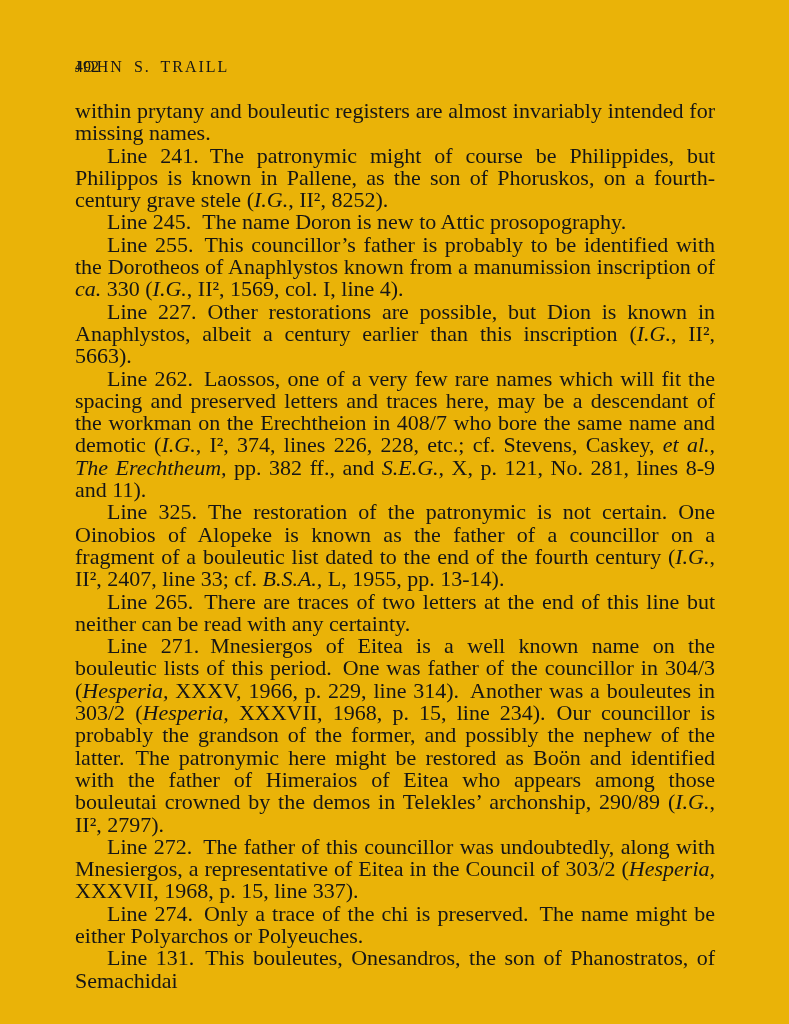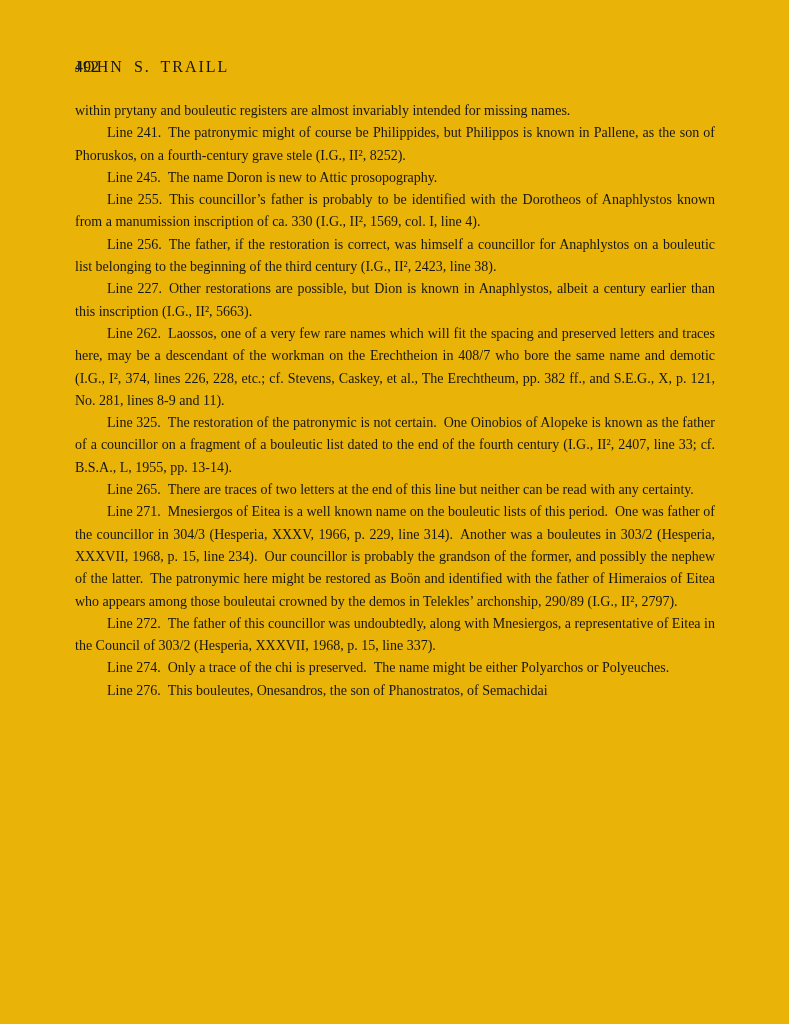--- a/index.html
+++ b/index.html
@@ -32,50 +32,50 @@
     left: 0;
     top: 0;
   }
   .running-head {
     display: block;
     text-align: left;
     letter-spacing: 2px;
     word-spacing: 4px;
   }
   .body-text {
-    font-size: 14px;
+    font-size: 22px;
     line-height: 22.3px;
     text-align: justify;
   }
   .body-text p {
     margin: 0;
     text-indent: 32px;
   }
   .body-text p.no-indent {
     text-indent: 0;
   }
   .italic {
+    font-style: italic;
   }
 </style>
 </head>
 <body>
 
 <div class="page">
   <div class="header">
     <span class="page-number">492</span>
     <span class="running-head">JOHN S. TRAILL</span>
   </div>
   <div class="body-text">
       <p class="no-indent"><span>within prytany and bouleutic registers are almost invariably intended for missing names.</span></p>
       <p><span>Line 241. The patronymic might of course be Philippides, but Philippos is known in Pallene, as the son of Phoruskos, on a fourth-century grave stele (</span><span class="italic">I.G.</span><span>, II², 8252).</span></p>
       <p><span>Line 245. The name Doron is new to Attic prosopography.</span></p>
       <p><span>Line 255. This councillor’s father is probably to be identified with the Dorotheos of Anaphlystos known from a manumission inscription of </span><span class="italic">ca.</span><span> 330 (</span><span class="italic">I.G.</span><span>, II², 1569, col. I, line 4).</span></p>
-      <p><span>Line 256. The father, if the restoration is correct, was himself a councillor for Anaphlystos on a bouleutic list belonging to the beginning of the third century (</span><span class="italic">I.G.</span><span>, II², 2423, line 38).</span></p>
       <p><span>Line 227. Other restorations are possible, but Dion is known in Anaphlystos, albeit a century earlier than this inscription (</span><span class="italic">I.G.</span><span>, II², 5663).</span></p>
       <p><span>Line 262. Laossos, one of a very few rare names which will fit the spacing and preserved letters and traces here, may be a descendant of the workman on the Erechtheion in 408/7 who bore the same name and demotic (</span><span class="italic">I.G.</span><span>, I², 374, lines 226, 228, etc.; cf. Stevens, Caskey, </span><span class="italic">et al., The Erechtheum,</span><span> pp. 382 ff., and </span><span class="italic">S.E.G.,</span><span> X, p. 121, No. 281, lines 8-9 and 11).</span></p>
       <p><span>Line 325. The restoration of the patronymic is not certain. One Oinobios of Alopeke is known as the father of a councillor on a fragment of a bouleutic list dated to the end of the fourth century (</span><span class="italic">I.G.</span><span>, II², 2407, line 33; cf. </span><span class="italic">B.S.A.,</span><span> L, 1955, pp. 13-14).</span></p>
       <p><span>Line 265. There are traces of two letters at the end of this line but neither can be read with any certainty.</span></p>
       <p><span>Line 271. Mnesiergos of Eitea is a well known name on the bouleutic lists of this period. One was father of the councillor in 304/3 (</span><span class="italic">Hesperia,</span><span> XXXV, 1966, p. 229, line 314). Another was a bouleutes in 303/2 (</span><span class="italic">Hesperia,</span><span> XXXVII, 1968, p. 15, line 234). Our councillor is probably the grandson of the former, and possibly the nephew of the latter. The patronymic here might be restored as Boön and identified with the father of Himeraios of Eitea who appears among those bouleutai crowned by the demos in Telekles’ archonship, 290/89 (</span><span class="italic">I.G.</span><span>, II², 2797).</span></p>
       <p><span>Line 272. The father of this councillor was undoubtedly, along with Mnesiergos, a representative of Eitea in the Council of 303/2 (</span><span class="italic">Hesperia,</span><span> XXXVII, 1968, p. 15, line 337).</span></p>
       <p><span>Line 274. Only a trace of the chi is preserved. The name might be either Polyarchos or Polyeuches.</span></p>
-      <p><span>Line 276. This bouleutes, Onesandros, the son of Phanostratos, of Semachidai</span></p>
+      <p><span>Line 131. This bouleutes, Onesandros, the son of Phanostratos, of Semachidai</span></p>
     </div>
 </div>
 
 </body></html>

